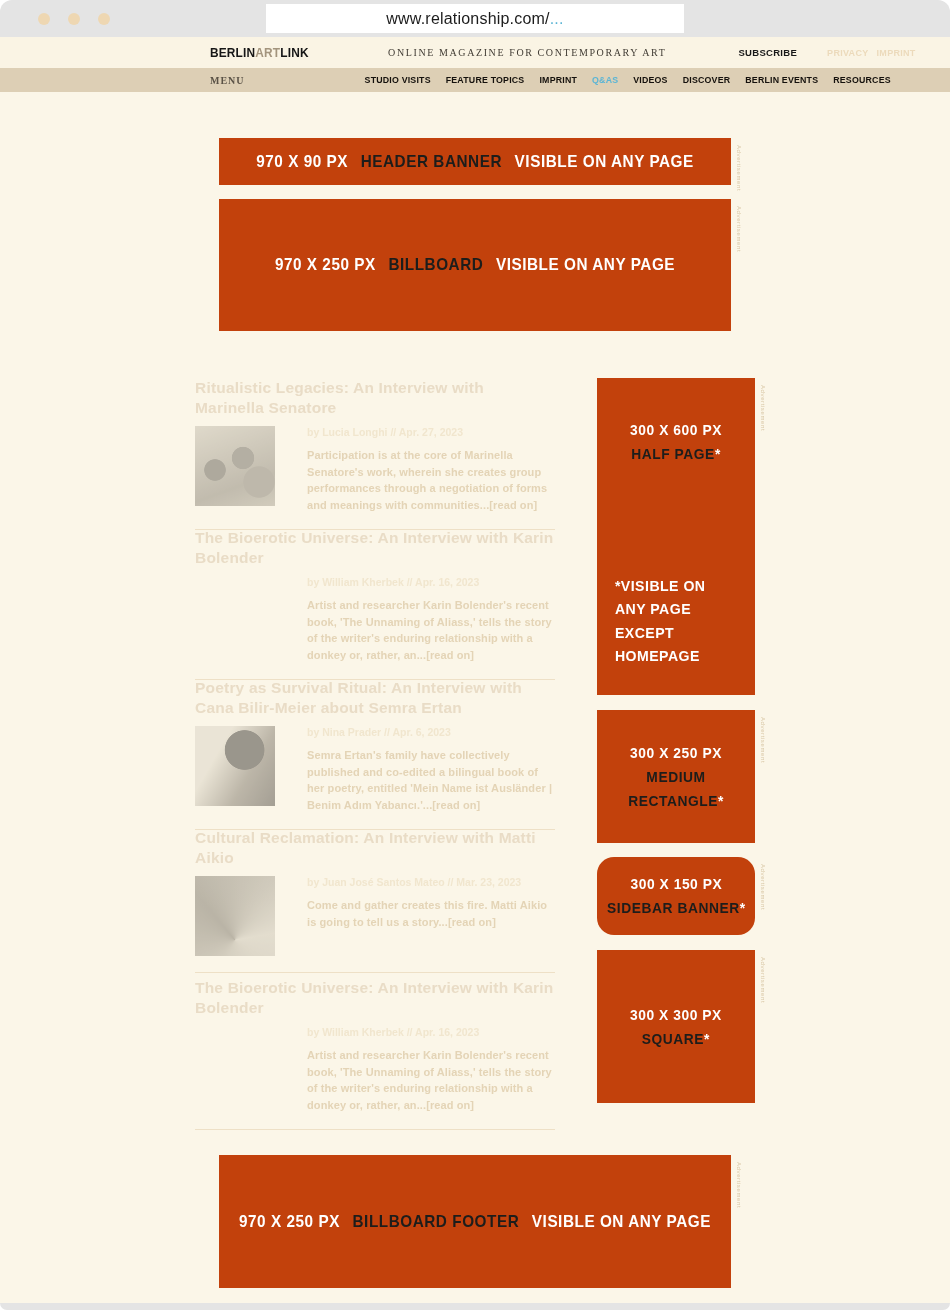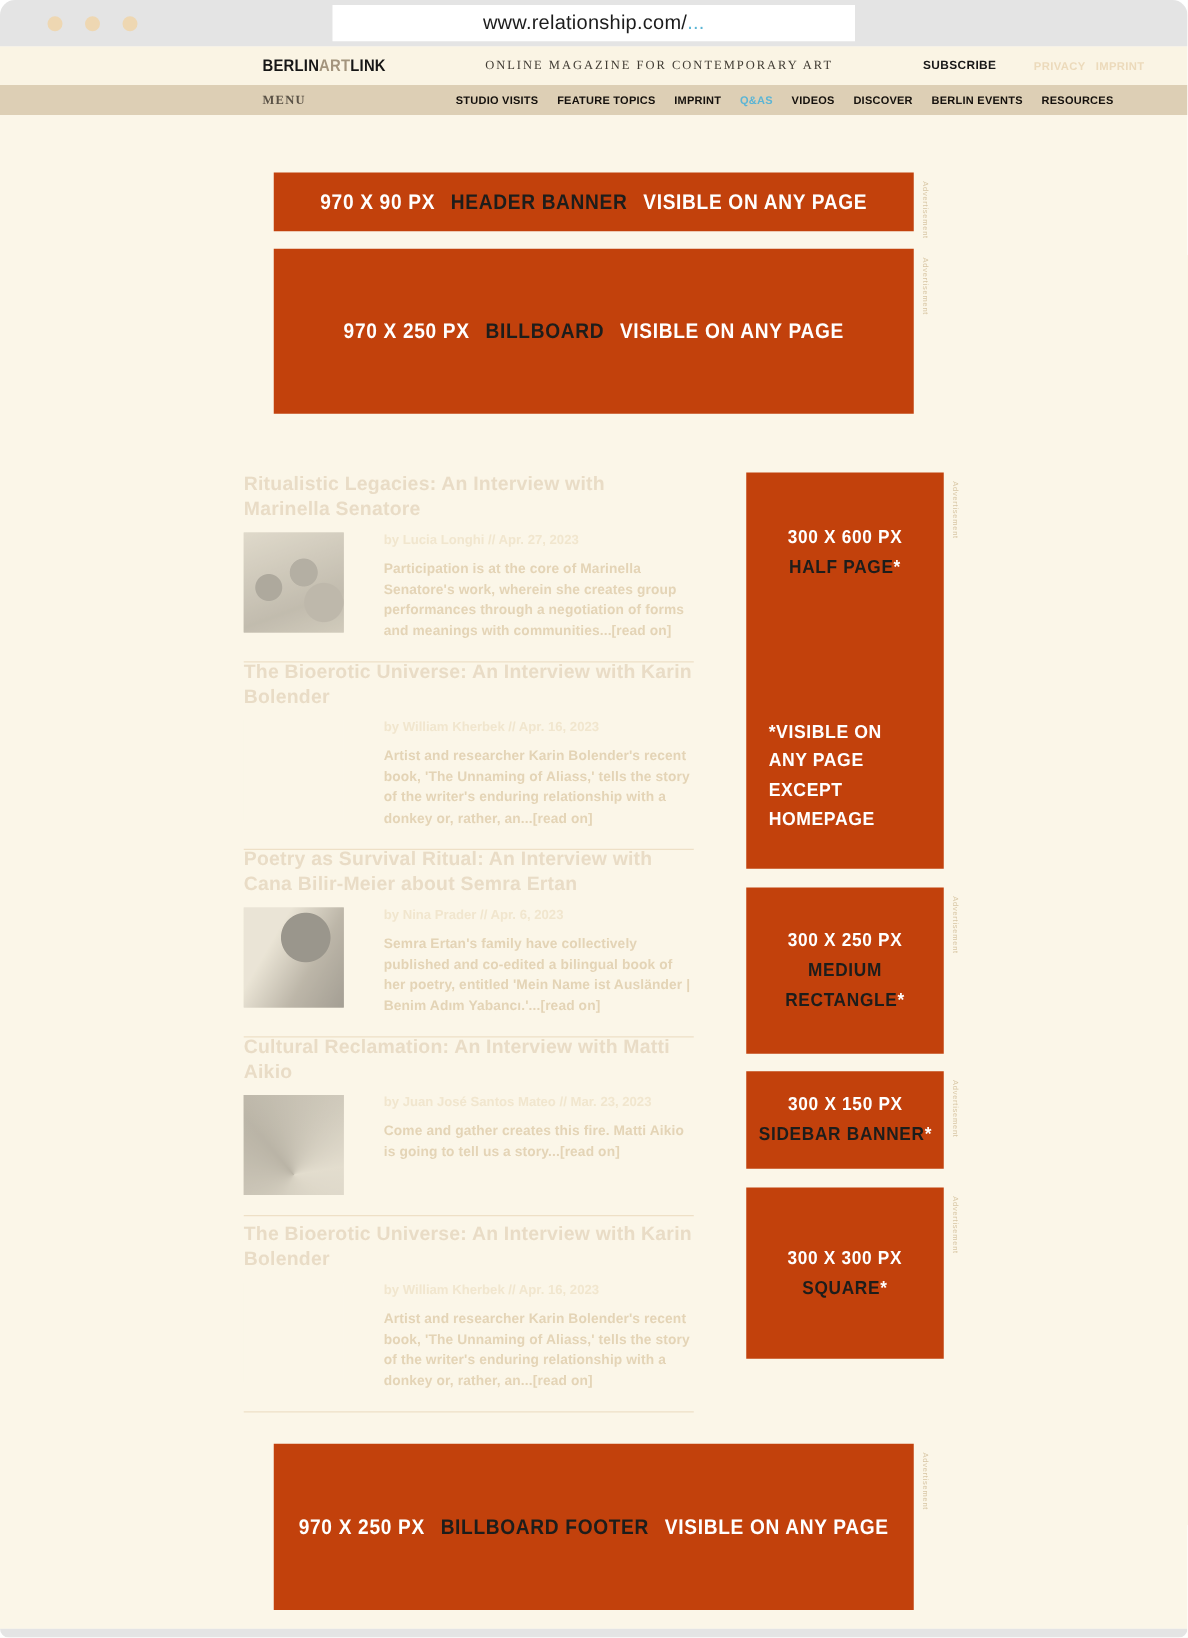--- a/index.html
+++ b/index.html
@@ -80,22 +80,22 @@
   
   .ad-stack { text-align:center; transform:scaleX(0.92); }
   .ad-stack .ad-size { font-size:15px; font-weight:700; letter-spacing:0.6px; color:#ffffff; line-height:1.6; }
   .ad-stack .ad-name { font-size:15px; font-weight:700; letter-spacing:0.6px; color:#1d1d1b; line-height:1.6; }
   .ad-stack .ast { color:#ffffff; }
   .half-page { height:317px; display:flex; flex-direction:column; justify-content:space-between;
                padding:40px 14px 28px; }
   .half-foot { font-size:15px; font-weight:700; letter-spacing:0.5px; color:#ffffff;
                line-height:1.55; max-width:132px; margin:0 auto; transform:scaleX(0.94); }
   .med-rect { height:133px; margin-top:15px; display:flex; align-items:center; justify-content:flex-start; }
-  .side-banner { height:78px; margin-top:14px; display:flex; align-items:center; justify-content:center; }
-  .square { height:137px; margin-top:15px; display:flex; align-items:center; justify-content:center; }
+  .side-banner { height:78px; margin-top:14px; display:flex; align-items:center; justify-content:center;border-radius:17px; }
+  .square { height:153px; margin-top:15px; display:flex; align-items:center; justify-content:center; }
 
   .banner-footer { width:512px; height:133px; margin:27px auto 0; }
 
   .bottombar { height:7px; background:#e4e4e4; border-radius:0 0 12px 12px; }
 </style>
 </head>
 <body>
 
 <div class="window">
 

